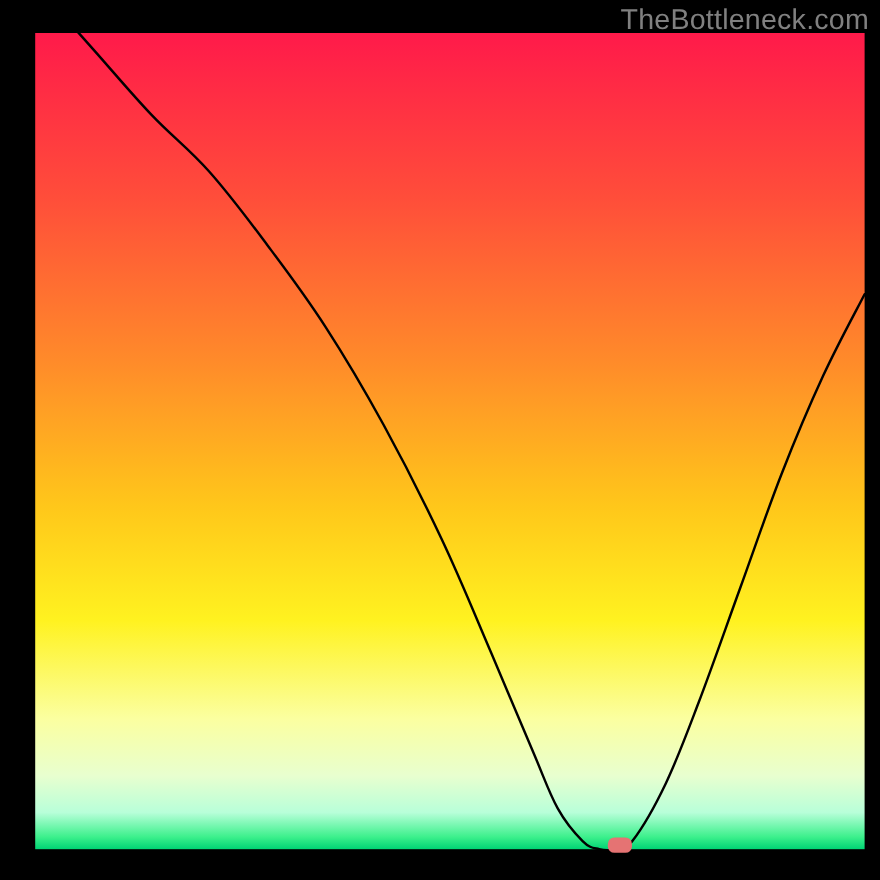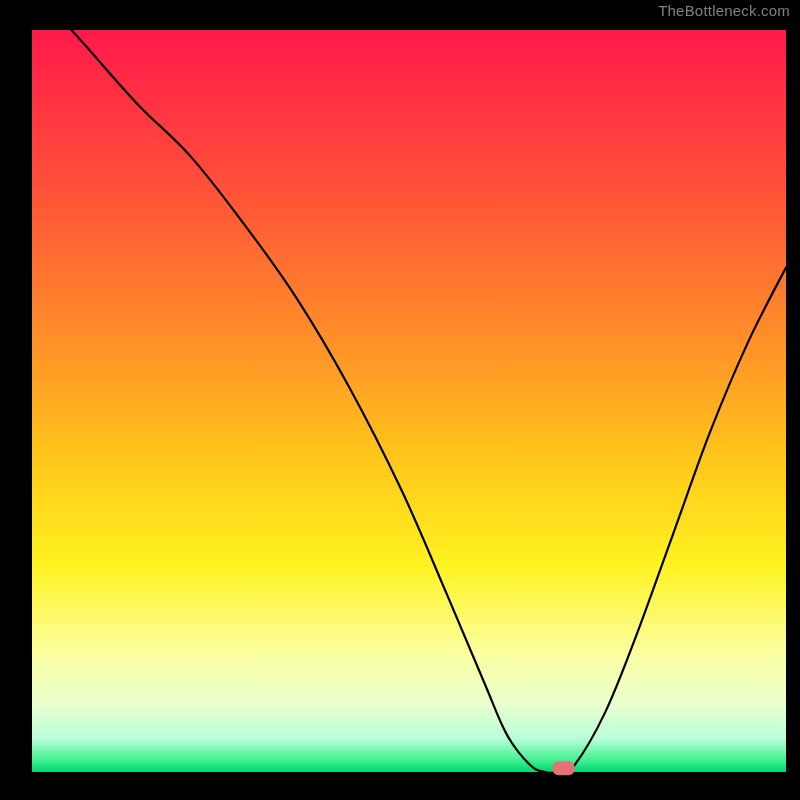--- a/index.html
+++ b/index.html
@@ -15,21 +15,21 @@
     width: 800px;
     height: 800px;
     background: #000;
   }
   .watermark {
     position: absolute;
     top: 2px;
     right: 10px;
     color: #808080;
     font-family: Arial, Helvetica, sans-serif;
-    font-size: 15px;
+    font-size: 26px;
     letter-spacing: 0.2px;
     z-index: 10;
   }
   svg {
     display: block;
   }
 </style>
 </head>
 <body>
 

